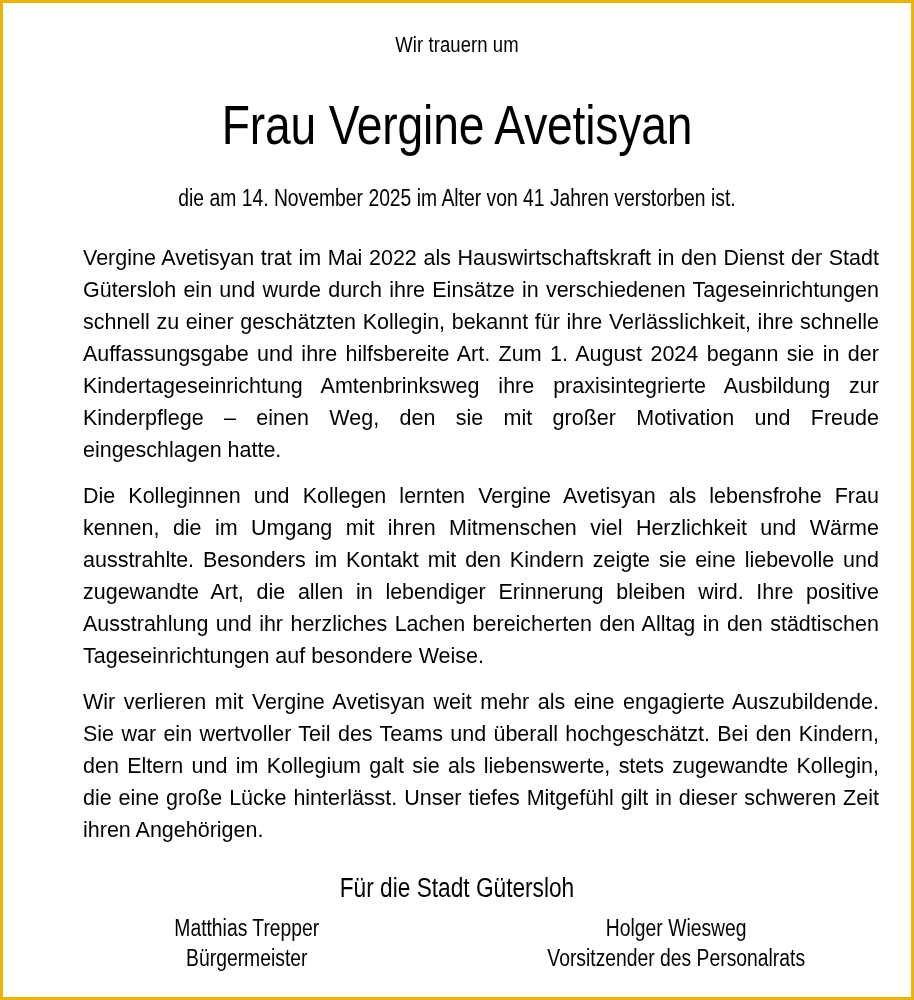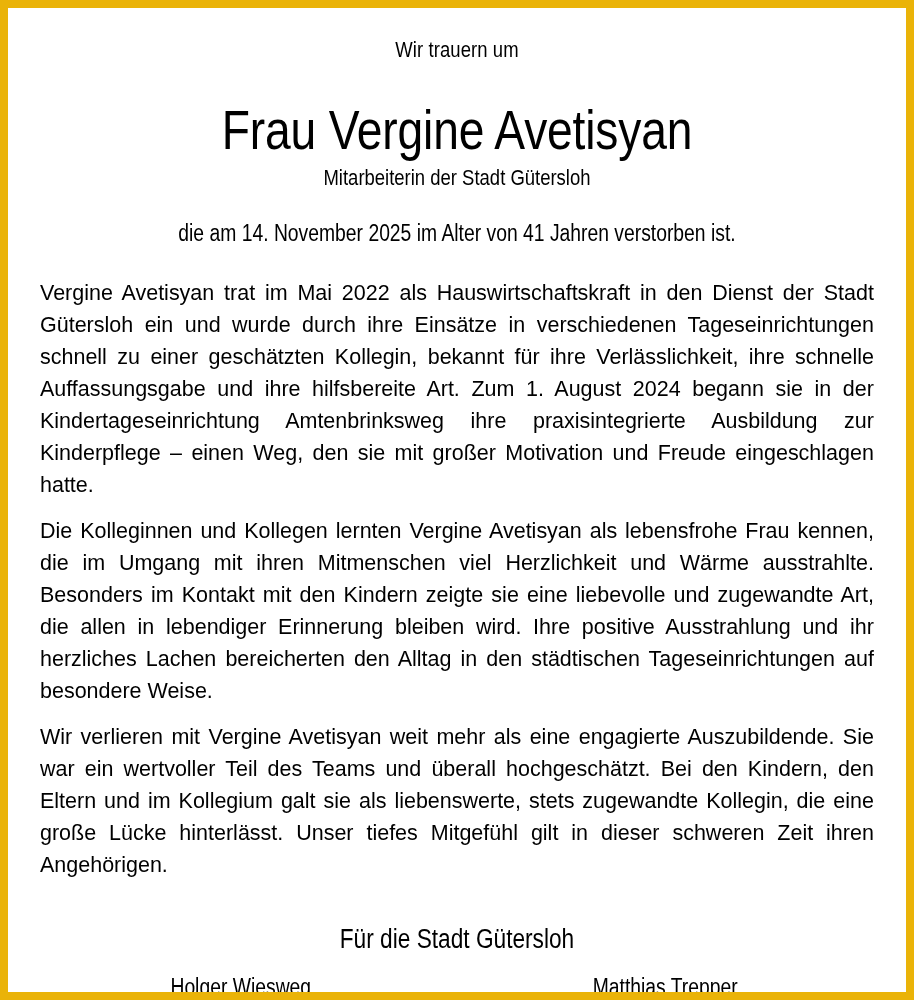--- a/index.html
+++ b/index.html
@@ -15,21 +15,21 @@
     -webkit-font-smoothing: antialiased;
   }
 
   
   .notice {
     position: relative;
     width: 914px;
     height: 1000px;
     box-sizing: border-box;
     background: #ffffff;
-    border: 8px solid #eab308;
+    border: 3px solid #eab308;
     overflow: hidden;
   }
 
   .notice-inner {
     box-sizing: border-box;
     width: 100%;
     height: 100%;
     padding: 18px 25px 10px 25px;
     display: flex;
     flex-direction: column;
@@ -74,20 +74,21 @@
     font-size: 23px;
     line-height: 28px;
     margin: 28px 0 0 0;
   }
 
   
   .body-copy {
     flex: 0 0 auto;
     margin-top: 30px;
     padding: 0 7px;
+    margin-left: 48px;
   }
 
   .body-copy p {
     margin: 0 0 14px 0;
     font-size: 22.5px;
     line-height: 32px;
     text-align: justify;
     text-justify: inter-word;
     hyphens: manual;
     transform: scaleX(0.955);
@@ -102,21 +103,21 @@
   
   .signature {
     flex: 0 0 auto;
     margin-top: 26px;
     text-align: center;
   }
 
   .signature-heading {
     font-size: 27px;
     line-height: 33px;
-    margin: 16px;
+    margin: 0;
   }
 
   .signatories {
     display: flex;
     margin-top: 8px;
   }
 
   .signatory {
     flex: 1 1 0;
     text-align: center;
@@ -145,55 +146,52 @@
 
     <div class="header">
       <div class="mourn-line">
         <span class="cond">Wir trauern um</span>
       </div>
 
       <h1 class="deceased-name">
         <span class="cond">Frau Vergine Avetisyan</span>
       </h1>
 
-      <div class="role-line">
-        <span class="cond">Mitarbeiterin der Stadt Gütersloh</span>
-      </div>
 
       <div class="death-line">
         <span class="cond">die am 14. November 2025 im Alter von 41 Jahren verstorben ist.</span>
       </div>
     </div>
 
     <div class="body-copy">
       <p>Vergine Avetisyan trat im Mai 2022 als Hauswirtschaftskraft in den Dienst der Stadt Gütersloh ein und wurde durch ihre Einsätze in verschiedenen Tageseinrichtungen schnell zu einer geschätzten Kollegin, bekannt für ihre Verlässlichkeit, ihre schnelle Auffassungsgabe und ihre hilfsbereite Art. Zum 1. August 2024 begann sie in der Kindertageseinrichtung Amtenbrinksweg ihre praxisintegrierte Ausbildung zur Kinderpflege – einen Weg, den sie mit großer Motivation und Freude eingeschlagen hatte.</p>
       <p>Die Kolleginnen und Kollegen lernten Vergine Avetisyan als lebensfrohe Frau kennen, die im Umgang mit ihren Mitmenschen viel Herzlichkeit und Wärme ausstrahlte. Besonders im Kontakt mit den Kindern zeigte sie eine liebevolle und zugewandte Art, die allen in lebendiger Erinnerung bleiben wird. Ihre positive Ausstrahlung und ihr herzliches Lachen bereicherten den Alltag in den städtischen Tageseinrichtungen auf besondere Weise.</p>
       <p>Wir verlieren mit Vergine Avetisyan weit mehr als eine engagierte Auszubildende. Sie war ein wertvoller Teil des Teams und überall hochgeschätzt. Bei den Kindern, den Eltern und im Kollegium galt sie als liebenswerte, stets zugewandte Kollegin, die eine große Lücke hinterlässt. Unser tiefes Mitgefühl gilt in dieser schweren Zeit ihren Angehörigen.</p>
     </div>
 
     <div class="signature">
       <div class="signature-heading">
         <span class="cond">Für die Stadt Gütersloh</span>
       </div>
 
       <div class="signatories">
+        <div class="signatory left">
+          <div class="signatory-name">
+            <span class="cond">Matthias Trepper</span>
+          </div>
+          <div class="signatory-title">
+            <span class="cond">Bürgermeister</span>
+          </div>
+        </div>
+
         <div class="signatory right">
           <div class="signatory-name">
             <span class="cond">Holger Wiesweg</span>
           </div>
           <div class="signatory-title">
             <span class="cond">Vorsitzender des Personalrats</span>
-          </div>
-        </div>
-
-        <div class="signatory left">
-          <div class="signatory-name">
-            <span class="cond">Matthias Trepper</span>
-          </div>
-          <div class="signatory-title">
-            <span class="cond">Bürgermeister</span>
           </div>
         </div>
       </div>
     </div>
 
   </div>
 </div>
 
 </body></html>

